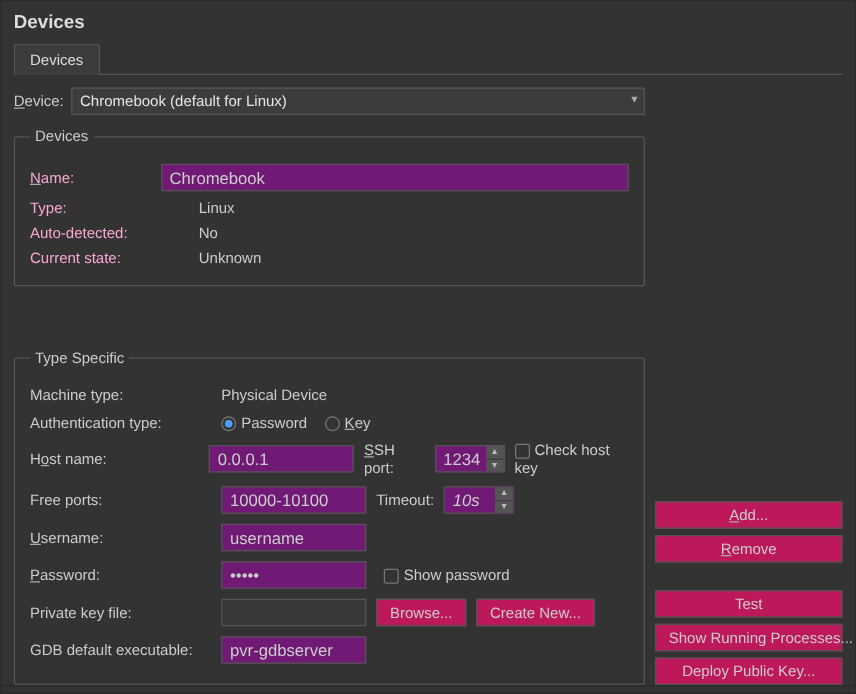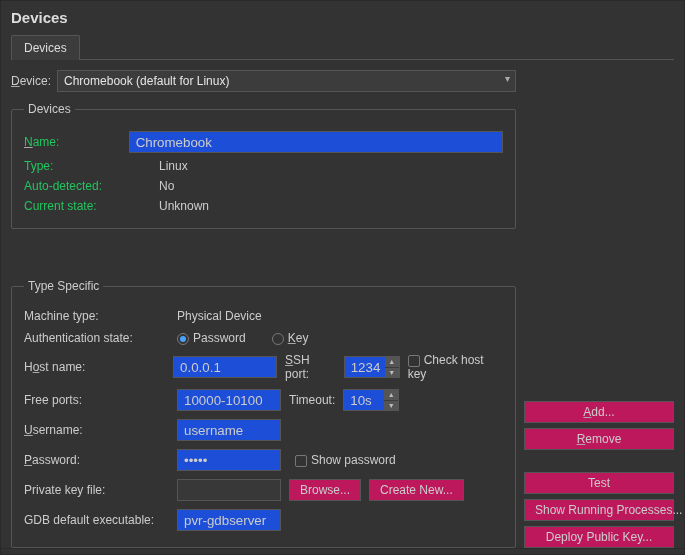--- a/index.html
+++ b/index.html
@@ -78,48 +78,48 @@
 fieldset.group {
   border: 1px solid #555;
   border-radius: 2px;
   padding: 12px 12px;
 }
 fieldset.group > legend {
   padding: 0 4px;
   color: #ccc;
 }
 .form-row { display: flex; align-items: center; padding: 3px 0; }
-.form-row .lbl { width: 135px; color: #22c55e; }
+.form-row .lbl { width: 135px; color: #f9a8d4; }
 .form-row .val { flex: 1; color: #ccc; }
 
 input[type=text], input[type=password] {
-  background: #1d4ed8;
+  background: #701a75;
   border: 1px solid #555;
   color: #ccc;
   padding: 3px 6px;
   height: 22px;
 }
 input.full { width: 100%; }
-input.med { width: 104px; }
+input.med { width: 116px; }
 input.sm { width: 45px; }
 input[disabled] { background: #383838; color: #777; }
 
 .btn {
   background: #be185d;
   border: 1px solid #555;
   color: #ccc;
   height: 22px;
   padding: 0 10px;
   cursor: pointer;
   font-size: 12px;
   white-space: nowrap;
 }
 .right-col .btn { width: 100%; }
 
-.radio-group { display: flex; gap: 26px; align-items: center; }
+.radio-group { display: flex; gap: 14px; align-items: center; }
 .radio, .check {
   width: 12px; height: 12px;
   border: 1px solid #777;
   border-radius: 50%;
   display: inline-flex;
   align-items: center; justify-content: center;
   margin-right: 4px;
   vertical-align: middle;
 }
 .radio.checked::after {
@@ -193,21 +193,21 @@
 
       <fieldset class="group" style="flex:1;margin-top:40px;">
         <legend>Type Specific</legend>
 
         <div class="ts-row">
           <div class="lbl">Machine type:</div>
           <div class="val">Physical Device</div>
         </div>
 
         <div class="ts-row">
-          <div class="lbl">Authentication state:</div>
+          <div class="lbl">Authentication type:</div>
           <div class="radio-group">
             <label><span class="radio checked"></span><span>Password</span></label>
             <label><span class="radio"></span><span class="underlined">K</span>ey</label>
           </div>
         </div>
 
         <div class="ts-row">
           <div class="lbl">H<span class="underlined">o</span>st name:</div>
           <input type="text" class="med" value="0.0.0.1" style="">
           <span class="mlbl"><span class="underlined">S</span>SH port:</span>
@@ -219,21 +219,21 @@
               </span>
           </span>
           <label><span class="check"></span><span>Check host key</span></label>
         </div>
 
         <div class="ts-row">
           <div class="lbl">Free ports:</div>
           <input type="text" class="med" value="10000-10100" style="">
           <span class="mlbl">Timeout:</span>
           <span class="spin-wrap">
-            <input type="text" class="sm" style="width: 56px; padding-right: 16px;" value="10s">
+            <input type="text" class="sm" style="width: 56px; padding-right: 16px; font-style: italic;" value="10s">
             <span class="spin-btns">
                 <span>▲</span>
                 <span>▼</span>
               </span>
           </span>
         </div>
 
         <div class="ts-row">
           <div class="lbl"><span class="underlined">U</span>sername:</div>
           <input type="text" class="med" value="username" style="">

